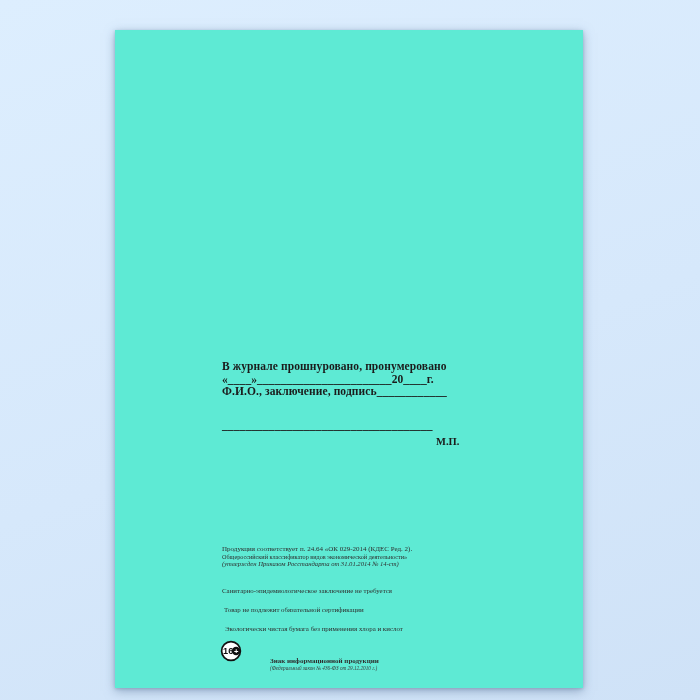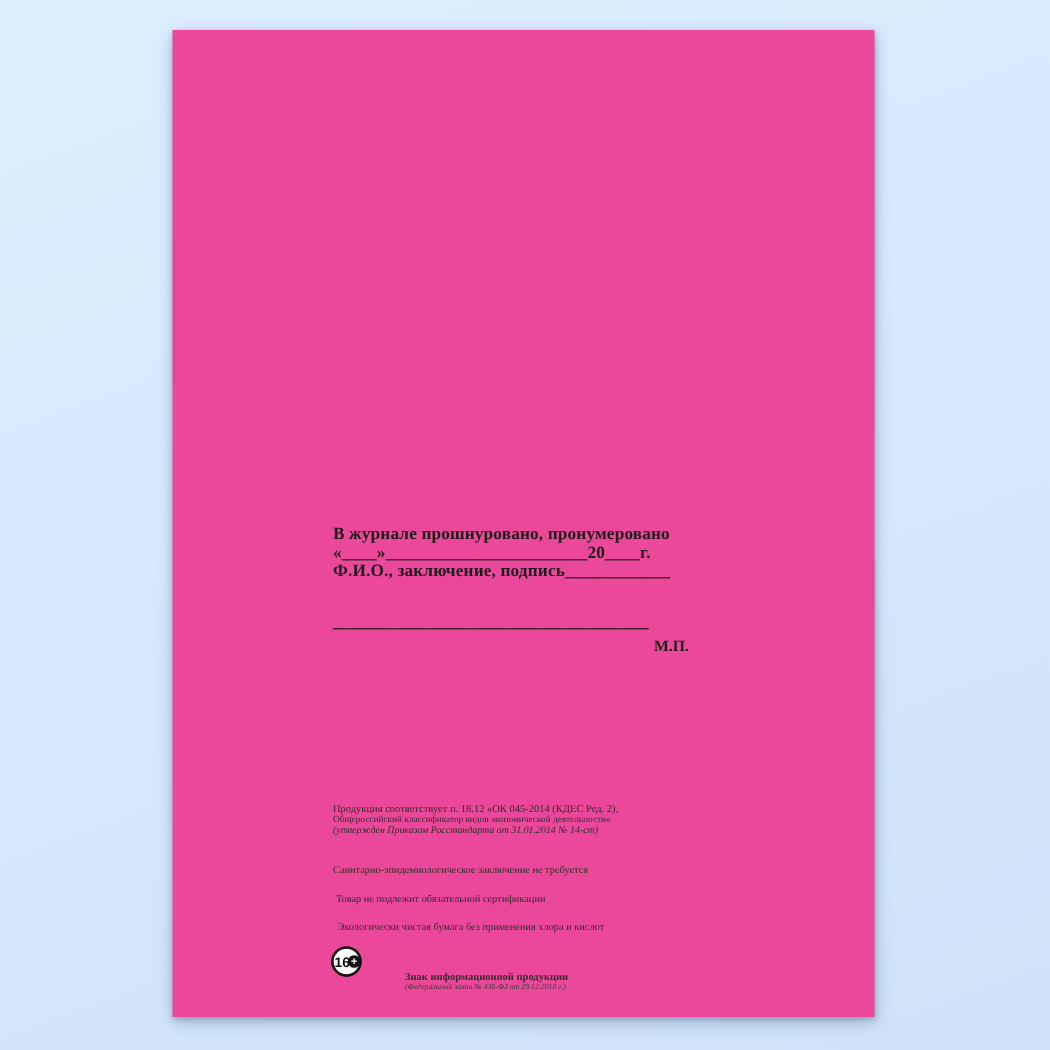--- a/index.html
+++ b/index.html
@@ -2,22 +2,22 @@
 <html><head>
 <meta charset="utf-8">
 <style>
   html,body{margin:0;padding:0;}
   body{
     width:700px;height:700px;position:relative;overflow:hidden;
     background:linear-gradient(160deg,#ddeefe 0%,#d6e8fb 55%,#cfe2f7 100%);
     font-family:"Liberation Serif","DejaVu Serif",serif;
   }
   .page{
-    position:absolute;left:115px;top:20px;width:468px;height:658px;
-    background:#ec4899;
+    position:absolute;left:115px;top:30px;width:468px;height:658px;
+    background:#5eead4;
     box-shadow:0 3px 10px rgba(96,124,158,.55),0 1px 3px rgba(96,124,158,.4);
   }
   
   .stitch-block{
     position:absolute;left:107px;top:330px;width:218px;
     font-size:11.5px;line-height:12.7px;font-weight:600;
     color:#1b1b1b;letter-spacing:.1px;white-space:nowrap;
   }
   .stitch-line--last{margin-top:21px;}
   
@@ -58,21 +58,21 @@
   <div class="stitch-block">
     <div class="stitch-line">В журнале прошнуровано, пронумеровано</div>
     <div class="stitch-line">«____»_______________________20____г.</div>
     <div class="stitch-line">Ф.И.О., заключение, подпись____________</div>
     <div class="stitch-line stitch-line--last">____________________________________</div>
   </div>
 
   <div class="seal">М.П.</div>
 
   <div class="compliance">
-    <div class="comp-l1">Продукция соответствует п. 18.12 «ОК 045-2014 (КДЕС Ред. 2).</div>
+    <div class="comp-l1">Продукция соответствует п. 24.64 «ОК 029-2014 (КДЕС Ред. 2).</div>
     <div class="comp-l2">Общероссийский классификатор видов экономической деятельности»</div>
     <div class="comp-l3">(утвержден Приказом Росстандарта от 31.01.2014 № 14-ст)</div>
   </div>
 
   <div class="note note--sanitary">Санитарно-эпидемиологическое заключение не требуется</div>
   <div class="note note--cert">Товар не подлежит обязательной сертификации</div>
   <div class="note note--eco">Экологически чистая бумага без применения хлора и кислот</div>
 
   <div class="age-block">
     <svg class="age-badge" width="22" height="22" viewBox="0 0 22 22" xmlns="http://www.w3.org/2000/svg">

